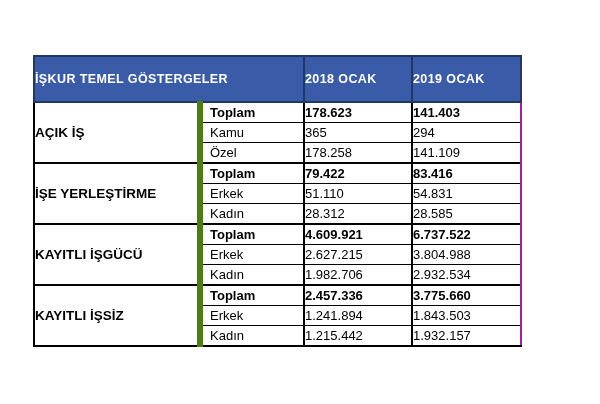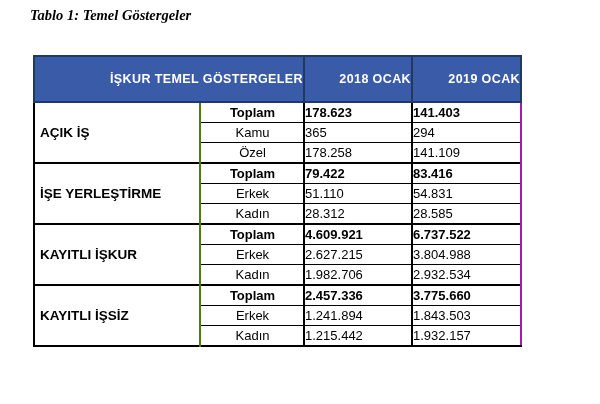--- a/index.html
+++ b/index.html
@@ -6,39 +6,38 @@
   .page{position:relative;width:600px;height:404px;background:#ffffff;overflow:hidden;
         font-family:"Liberation Sans",sans-serif;}
   .doc-title{position:absolute;left:30px;top:7px;
         font-family:"Liberation Serif",serif;font-style:italic;font-weight:bold;
         font-size:14.5px;color:#000;}
   table.tbl{position:absolute;left:33px;top:55px;width:487px;
         border-collapse:collapse;table-layout:fixed;
         border:2px solid #000;}
   col.c-cat{width:166px;} col.c-sub{width:104px;} col.c-y1{width:108px;} col.c-y2{width:109px;}
   th.h{background:#3a5ca8;color:#ffffff;font-size:12.5px;font-weight:bold;
-        letter-spacing:.4px;height:44px;text-align:right;
+        letter-spacing:.4px;height:44px;text-align:left;
         border:2px solid #1f3864;padding:0;margin-top:36px;}
   td{font-size:13px;color:#000;height:19px;padding:0;border:1px solid #000;
         white-space:nowrap;overflow:hidden;}
-  td.cat{font-weight:bold;font-size:13.5px;padding-left:5px;text-align:left;
-        border-left:2px solid #000;border-right:2px solid #4d7c0f;vertical-align:middle;}
-  td.sub{padding-left:1px;text-align:center;}
+  td.cat{font-weight:bold;font-size:13.5px;text-align:left;
+        border-left:2px solid #000;border-right:6px solid #4d7c0f;vertical-align:middle;}
+  td.sub{padding-left:7px;text-align:left;}
   td.val{text-align:left;padding-right:7px;border-left:2px solid #000;}
   td.vlast{border-right:2px solid #a21caf;}
   tr.gs td{border-top:2px solid #000;}
   tr.last td{border-bottom:2px solid #000;}
   .bold{font-weight:bold;}
 </style>
 </head>
 <body>
 
 <div class="page">
 
-  <div class="doc-title">Tablo 1: Temel Göstergeler</div>
 
   <table class="tbl">
     <colgroup>
       <col class="c-cat">
         <col class="c-sub">
         <col class="c-y1">
         <col class="c-y2">
     </colgroup>
     <thead>
       <tr>
@@ -77,21 +76,21 @@
         <td class="val">51.110</td>
         <td class="val vlast">54.831</td>
       </tr>
       <tr>
         <td class="sub">Kadın</td>
         <td class="val">28.312</td>
         <td class="val vlast">28.585</td>
       </tr>
 
       <tr class="gs">
-        <td class="cat" rowspan="3">KAYITLI İŞKUR</td>
+        <td class="cat" rowspan="3">KAYITLI İŞGÜCÜ</td>
         <td class="sub bold">Toplam</td>
         <td class="val bold">4.609.921</td>
         <td class="val vlast bold">6.737.522</td>
       </tr>
       <tr>
         <td class="sub">Erkek</td>
         <td class="val">2.627.215</td>
         <td class="val vlast">3.804.988</td>
       </tr>
       <tr>

